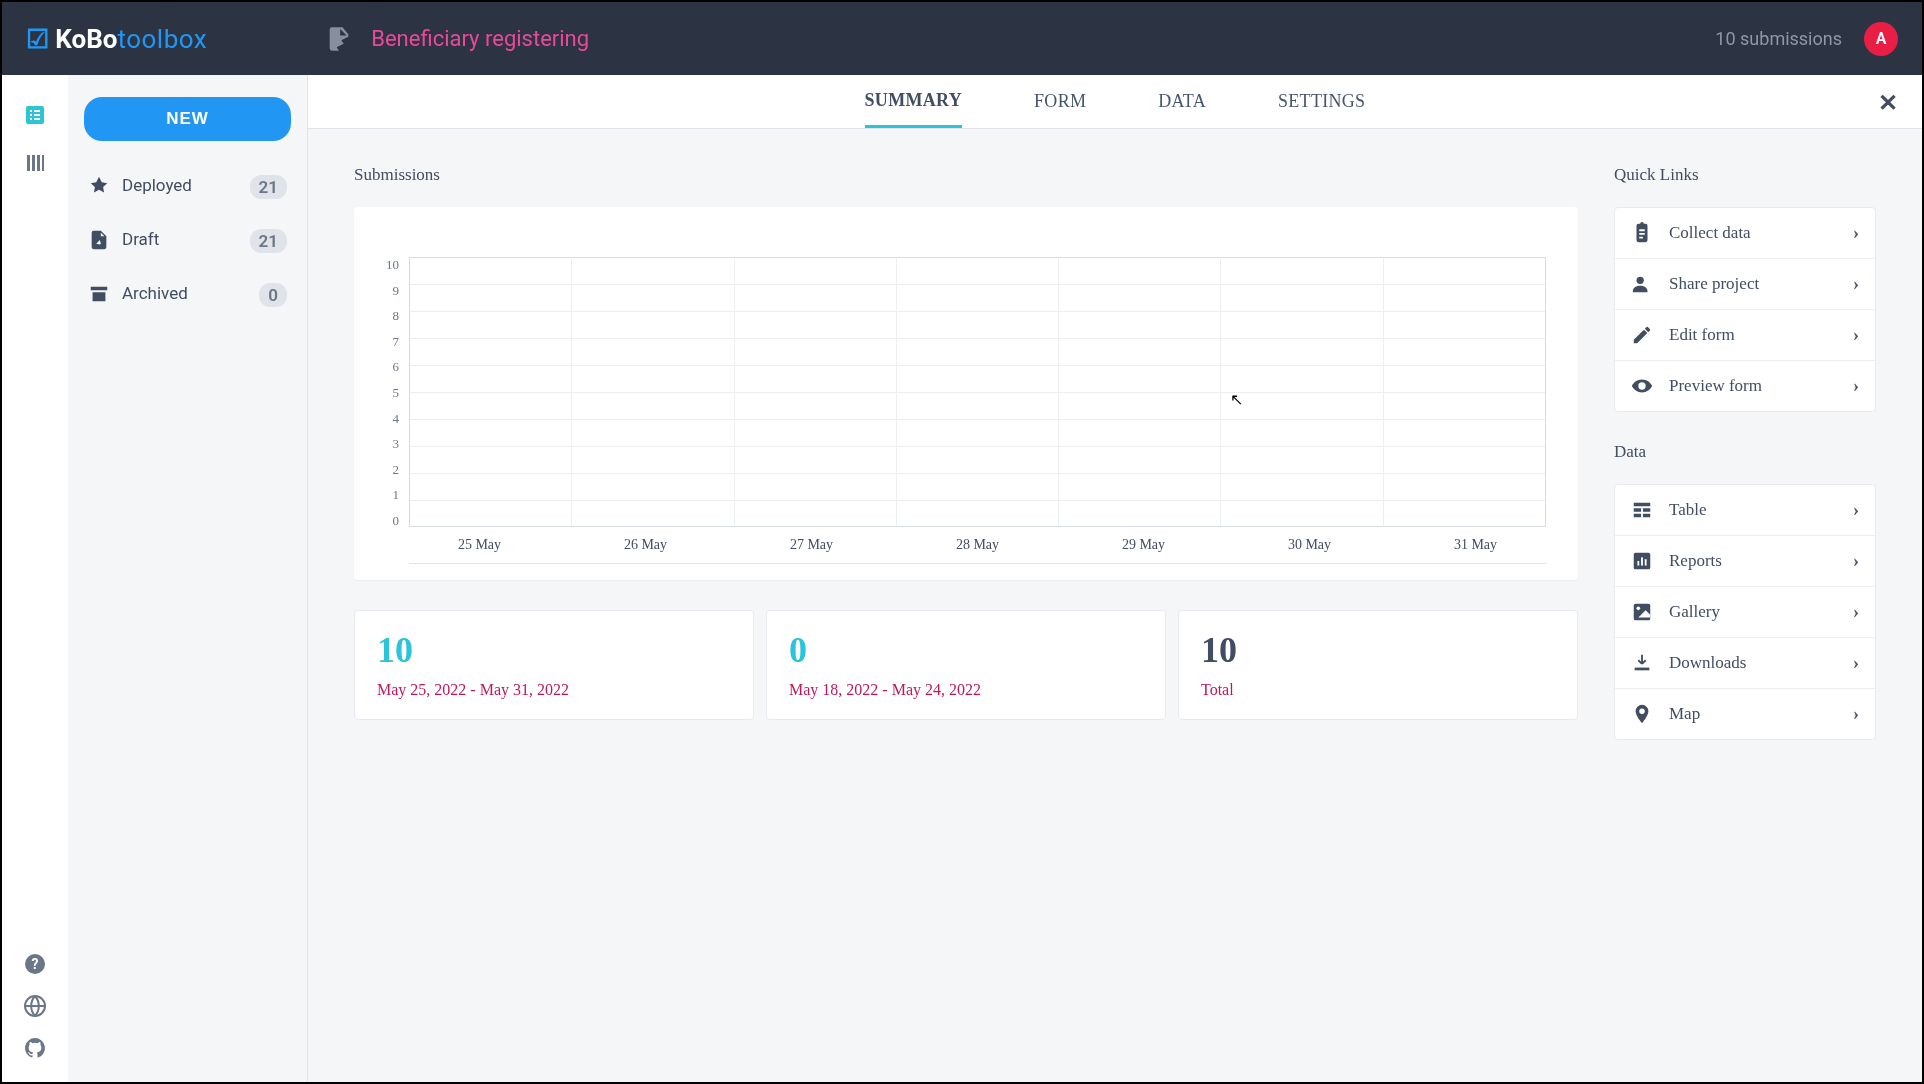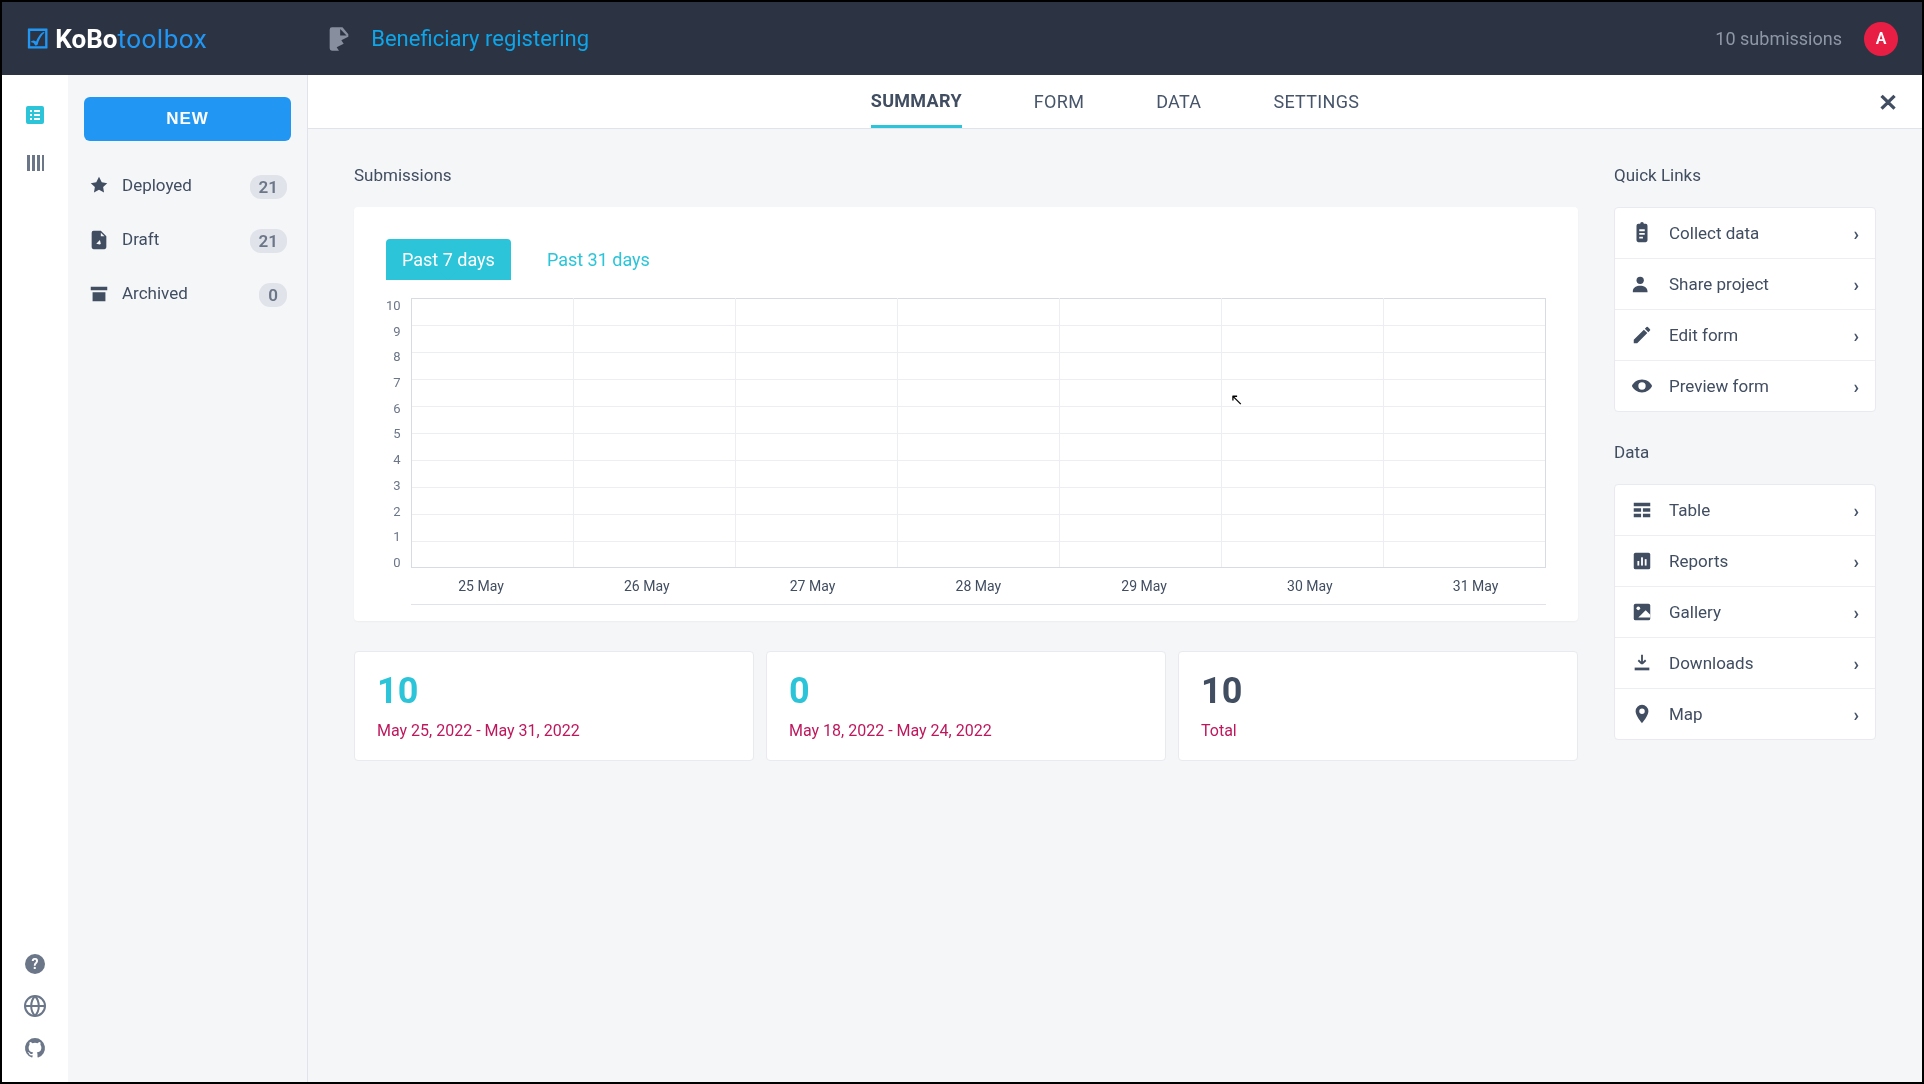--- a/index.html
+++ b/index.html
@@ -4,40 +4,40 @@
 <style>
 * { box-sizing: border-box; margin: 0; padding: 0; }
 body { font-family: -apple-system, BlinkMacSystemFont, "Segoe UI", Roboto, sans-serif; background: #f5f6f8; color: #414d61; width: 1924px; height: 1084px; overflow: hidden; border: 2px solid #000; }
 
 .topbar { height: 73px; background: #2c3443; display: flex; align-items: center; padding: 0 24px; }
 .logo { display: flex; align-items: center; gap: 6px; font-size: 26px; font-weight: 600; }
 .logo-mark { color: #2196f3; font-weight: 700; }
 .logo-kobo { color: #fff; font-weight: 700; }
 .logo-toolbox { color: #2196f3; font-weight: 400; letter-spacing: 0.5px; }
 .project-icon { margin-left: 118px; width: 28px; height: 28px; }
-.project-title { color: #0ea5e9; font-size: 22px; margin-left: 18px; }
+.project-title { color: #ec4899; font-size: 22px; margin-left: 18px; }
 .topbar-right { margin-left: auto; display: flex; align-items: center; gap: 22px; text-align: right; }
 .subs-count { color: #8e97a6; font-size: 18px; }
 .avatar { width: 34px; height: 34px; border-radius: 50%; background: #e91e45; color: #fff; display: flex; align-items: center; justify-content: center; font-weight: 600; font-size: 16px; }
 
 .main-layout { display: flex; height: calc(100% - 73px); }
 
 .icon-rail { width: 66px; background: #fff; display: flex; flex-direction: column; align-items: center; padding-top: 28px; gap: 24px; }
 .icon-rail-bottom { margin-top: auto; margin-bottom: 22px; display: flex; flex-direction: column; gap: 18px; align-items: center; }
 .rail-icon { width: 24px; height: 24px; color: #6b7688; cursor: pointer; }
 .rail-icon.active { color: #2bc4d8; }
 
 .sidebar { width: 240px; background: #f5f6f8; border-right: 1px solid #e0e3e9; padding: 22px 16px; }
-.new-btn { width: 100%; height: 44px; background: #2196f3; color: #fff; border: none; border-radius: 6px; font-size: 17px; font-weight: 700; letter-spacing: 1px; cursor: pointer; }
+.new-btn { width: 100%; height: 44px; background: #2196f3; color: #fff; border: none; border-radius: 18px; font-size: 17px; font-weight: 700; letter-spacing: 1px; cursor: pointer; }
 .sidebar-items { margin-top: 22px; display: flex; flex-direction: column; gap: 6px; }
 .sidebar-item { display: flex; align-items: flex-start; padding: 12px 4px; cursor: pointer; color: #414d61; font-size: 17px; }
 .sidebar-item .icn { width: 22px; height: 22px; margin-right: 12px; }
 .sidebar-item .badge { margin-left: auto; background: #e0e3e9; color: #6b7688; font-size: 17px; padding: 2px 9px; border-radius: 11px; font-weight: 600; }
 
-.content { flex: 1; display: flex; flex-direction: column; overflow: auto; }
+.content { flex: 1; display: flex; flex-direction: column; overflow: auto; font-family: Liberation Serif, serif; }
 
 .tabs-bar { height: 54px; background: #fff; border-bottom: 1px solid #e0e3e9; display: flex; align-items: center; justify-content: center; gap: 72px; position: relative; }
 .tab { font-size: 18px; color: #47556b; cursor: pointer; padding: 14px 0; letter-spacing: 0.3px; }
 .tab.active { color: #414d61; font-weight: 700; border-bottom: 3px solid #2bc4d8; }
 .close-x { position: absolute; right: 24px; top: 14px; font-size: 24px; color: #414d61; cursor: pointer; font-weight: 700; }
 
 .page-body { display: flex; gap: 36px; padding: 36px 46px; }
 
 .submissions-col { flex: 1; }
 .section-title { font-size: 17px; color: #414d61; margin-bottom: 22px; }
@@ -157,24 +157,20 @@
       <div class="tab">FORM</div>
       <div class="tab">DATA</div>
       <div class="tab">SETTINGS</div>
       <div class="close-x">✕</div>
     </div>
 
     <div class="page-body">
       <div class="submissions-col" style="position:relative">
         <div class="section-title">Submissions</div>
         <div class="chart-card">
-          <div class="range-tabs">
-            <div class="range-tab active">Past 7 days</div>
-            <div class="range-tab">Past 31 days</div>
-          </div>
           <div class="chart-wrap">
             <div class="y-axis" id="y-axis">
                 <div>10</div>
                 <div>9</div>
                 <div>8</div>
                 <div>7</div>
                 <div>6</div>
                 <div>5</div>
                 <div>4</div>
                 <div>3</div>

